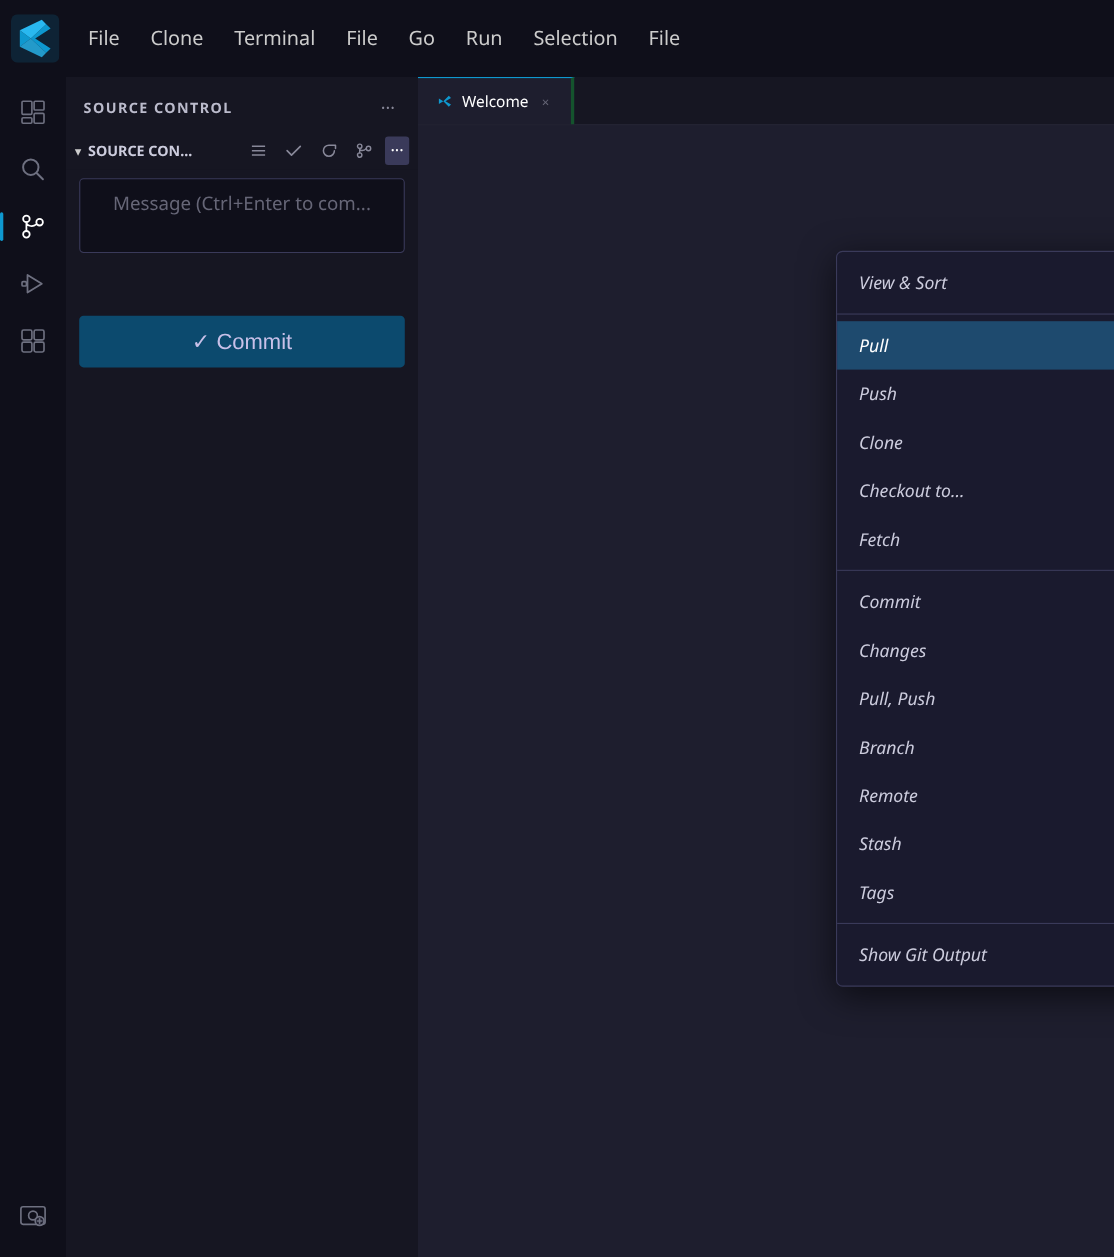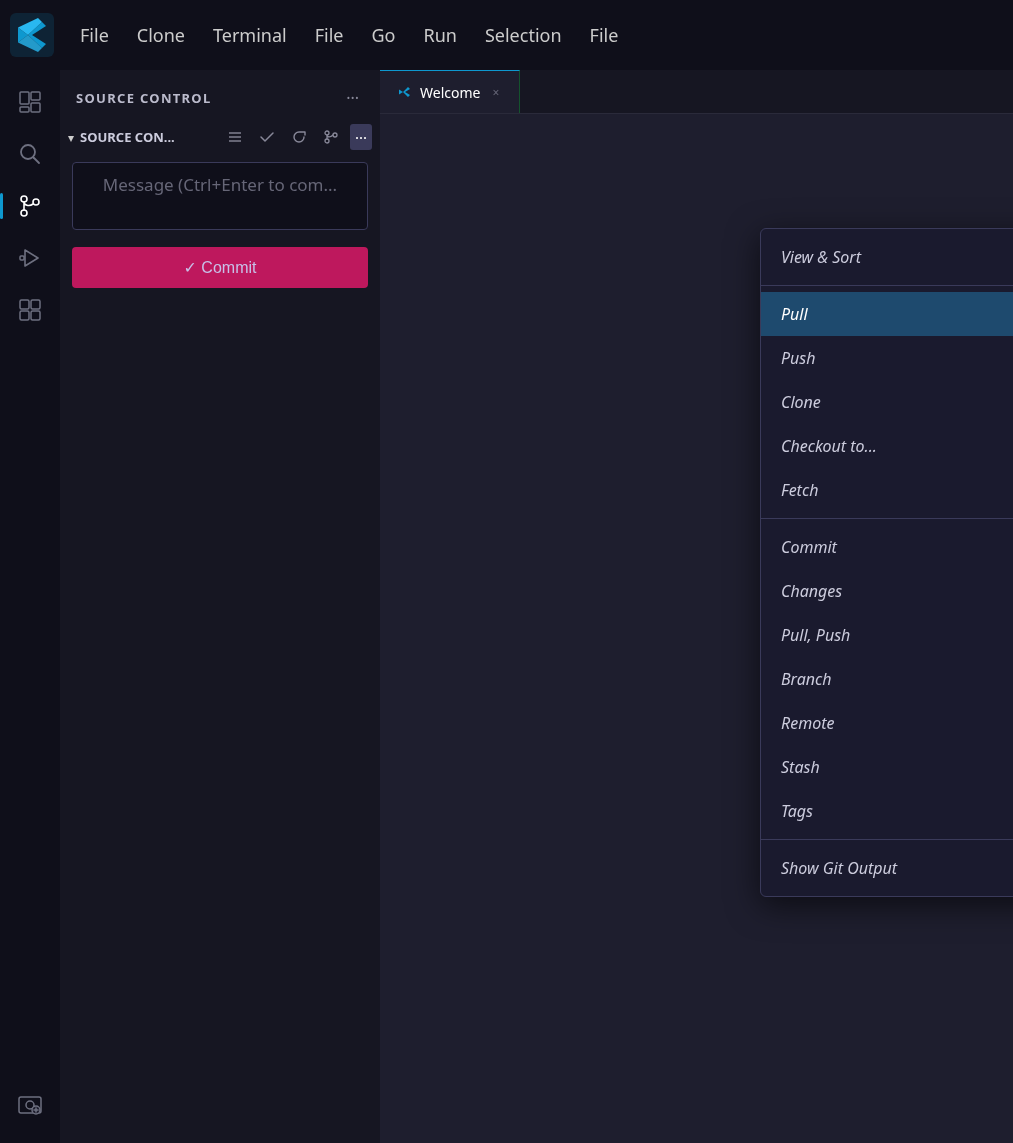--- a/index.html
+++ b/index.html
@@ -173,32 +173,33 @@
       text-align: center;
     }
     .message-input::placeholder { color: #666677; }
 
     
     .commit-btn-wrap {
       padding: 4px 12px 12px 12px;
     }
     .commit-btn {
       width: 100%;
-      background: #be185d;
+      background: #0c4a6e;
       color: #c8c0e8;
       border: none;
       border-radius: 4px;
       padding: 11px 0;
-      font-size: 16px;
+      font-size: 20px;
       font-weight: 500;
       cursor: pointer;
       display: flex;
       align-items: center;
       justify-content: center;
       gap: 8px;
+      margin-top: 40px;
     }
 
     
     .main-content {
       flex: 1;
       background: #1e1e2e;
       position: relative;
     }
 
     
@@ -211,21 +212,21 @@
     }
     .tab {
       height: 100%;
       padding: 0 16px;
       display: flex;
       align-items: center;
       gap: 8px;
       cursor: pointer;
       font-size: 14px;
       color: #888899;
-      border-right: 1px solid #14532d;
+      border-right: 3px solid #14532d;
     }
     .tab.active {
       background: #1e1e2e;
       color: #ffffff;
       border-top: 1px solid #0e98cf;
     }
     .tab-close {
       color: #666677;
       font-size: 12px;
       cursor: pointer;

